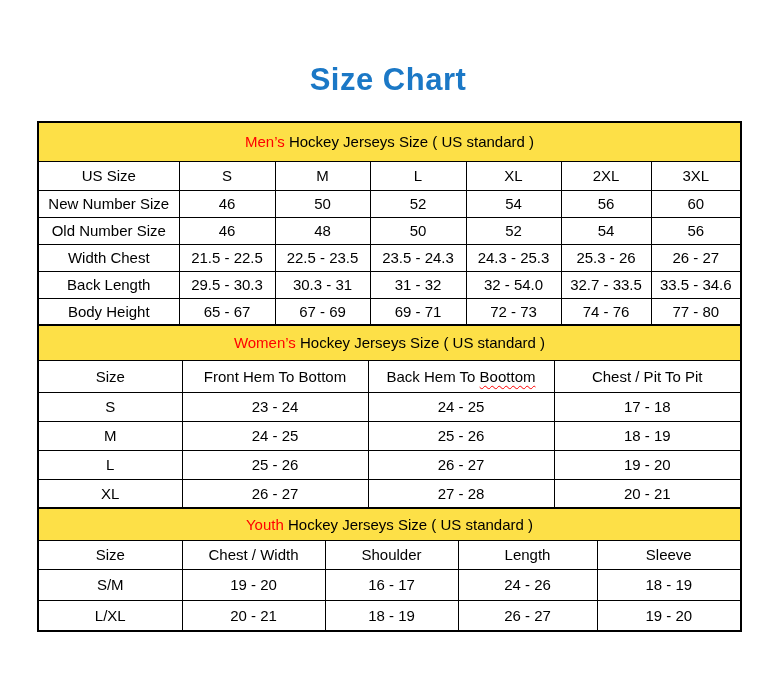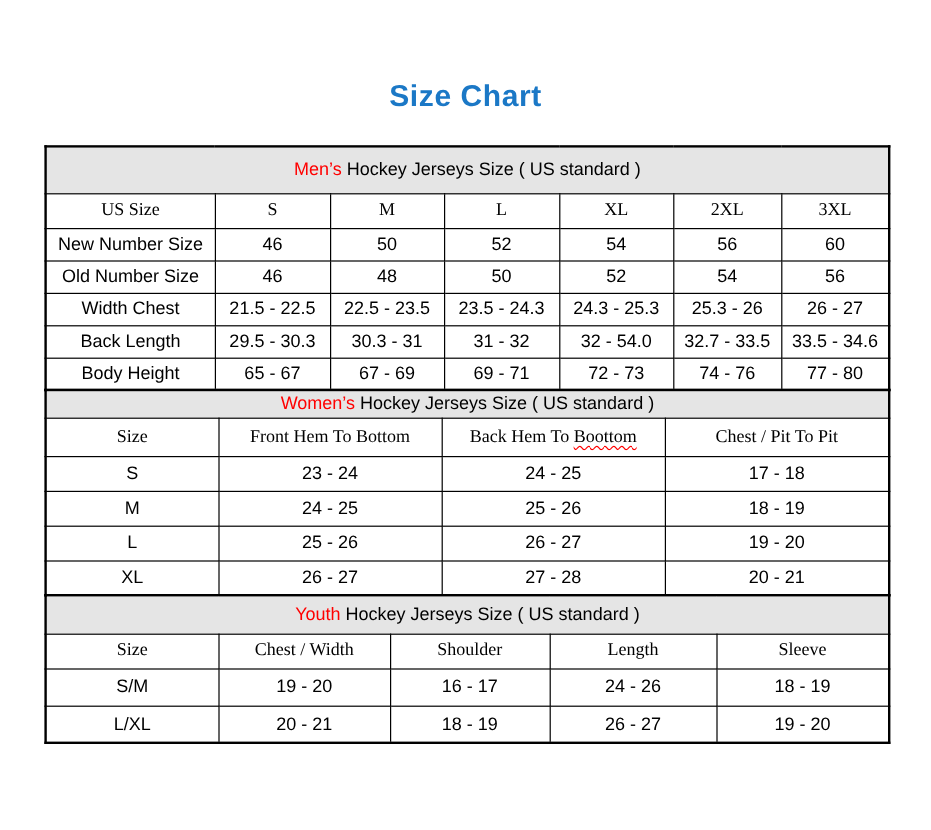--- a/index.html
+++ b/index.html
@@ -8,21 +8,21 @@
     width: 776px; height: 692px;
     background: #ffffff;
     font-family: "Liberation Sans", sans-serif;
     color: #000000;
     overflow: hidden;
   }
   .page { width: 776px; height: 692px; position: relative; }
   .page-title {
     margin: 0; padding-top: 62px;
     text-align: center;
-    font-size: 25px; line-height: 36px;
+    font-size: 31px; line-height: 36px;
     font-weight: bold;
     color: #1B78C6;
     letter-spacing: 0.5px;
     font-family: "Liberation Sans", sans-serif;
   }
   .tables-wrap { margin: 23px 0 0 37px; width: 703px; }
   table.size-table {
     border-collapse: collapse;
     table-layout: fixed;
     width: 703px;
@@ -33,39 +33,39 @@
     border: 1px solid #000000;
     text-align: center;
     vertical-align: middle;
     padding: 0 2px;
     font-size: 15px;
     font-weight: normal;
     overflow: hidden;
     white-space: nowrap;
   }
   .banner-cell {
-    background: #e5e5e5;
+    background: #fde047;
     font-weight: bold;
     font-size: 17px;
     border: 2px solid #000000;
   }
   .banner-cell .hl { color: #FF0000; }
-  .head-cell { font-weight: bold; font-family: Liberation Serif, serif; }
+  .head-cell { font-weight: bold; }
   .lbl-bold { font-weight: bold; }
   .sp-err {
     text-decoration: underline wavy #FF0000;
     text-decoration-thickness: 1px;
     text-underline-offset: 3px;
     text-decoration-skip-ink: none;
   }
   
   .h-banner-m { height: 39px; }
   .h-head-m   { height: 29px; }
   .h-row-m    { height: 27px; }
-  .h-banner-w { height: 23px; }
+  .h-banner-w { height: 35px; }
   .h-head-w   { height: 32px; }
   .h-row-w    { height: 29px; }
   .h-banner-y { height: 32px; }
   .h-head-y   { height: 29px; }
   .h-row-y    { height: 31px; padding-left: 36px; }
 </style>
 </head>
 <body>
 
 <div class="page">

